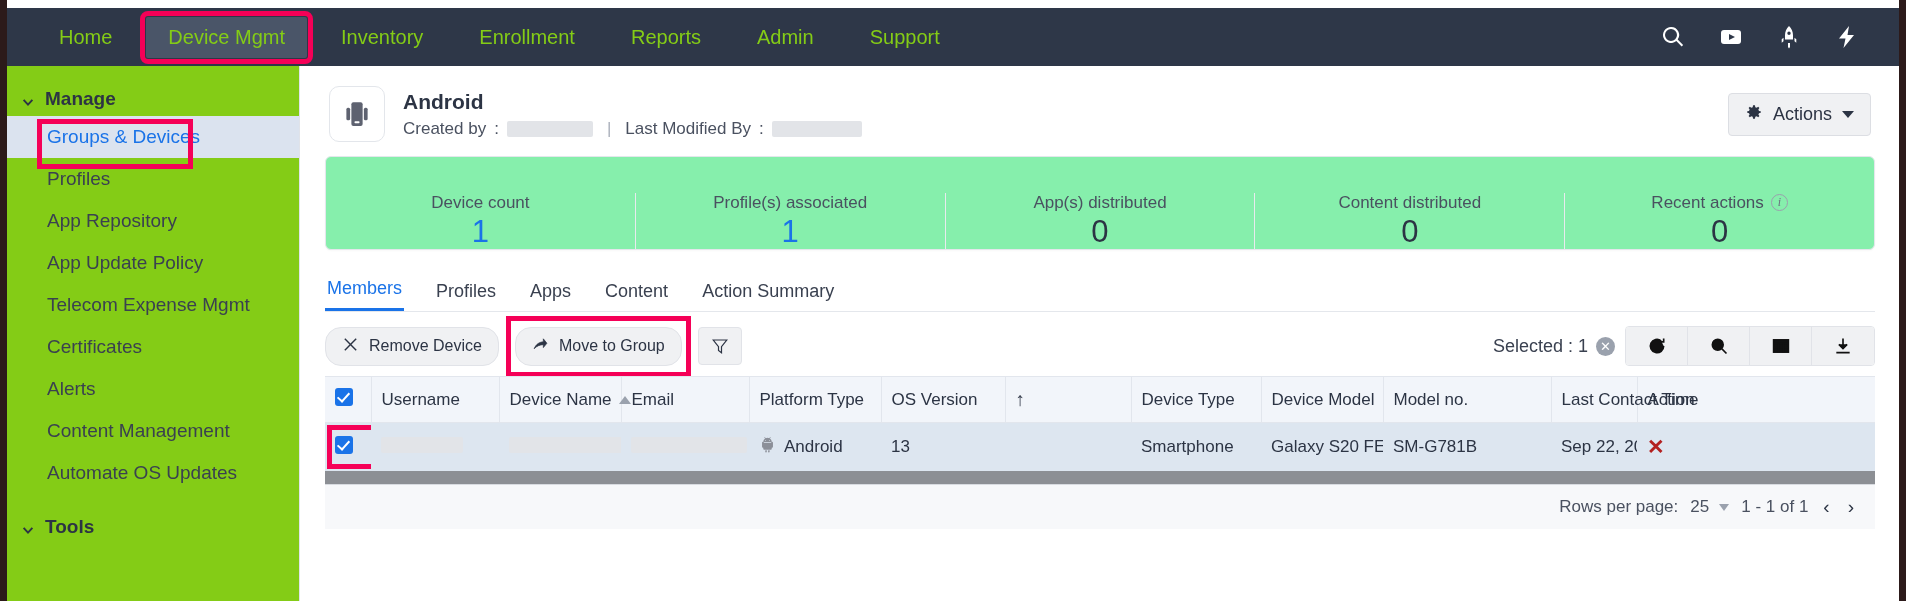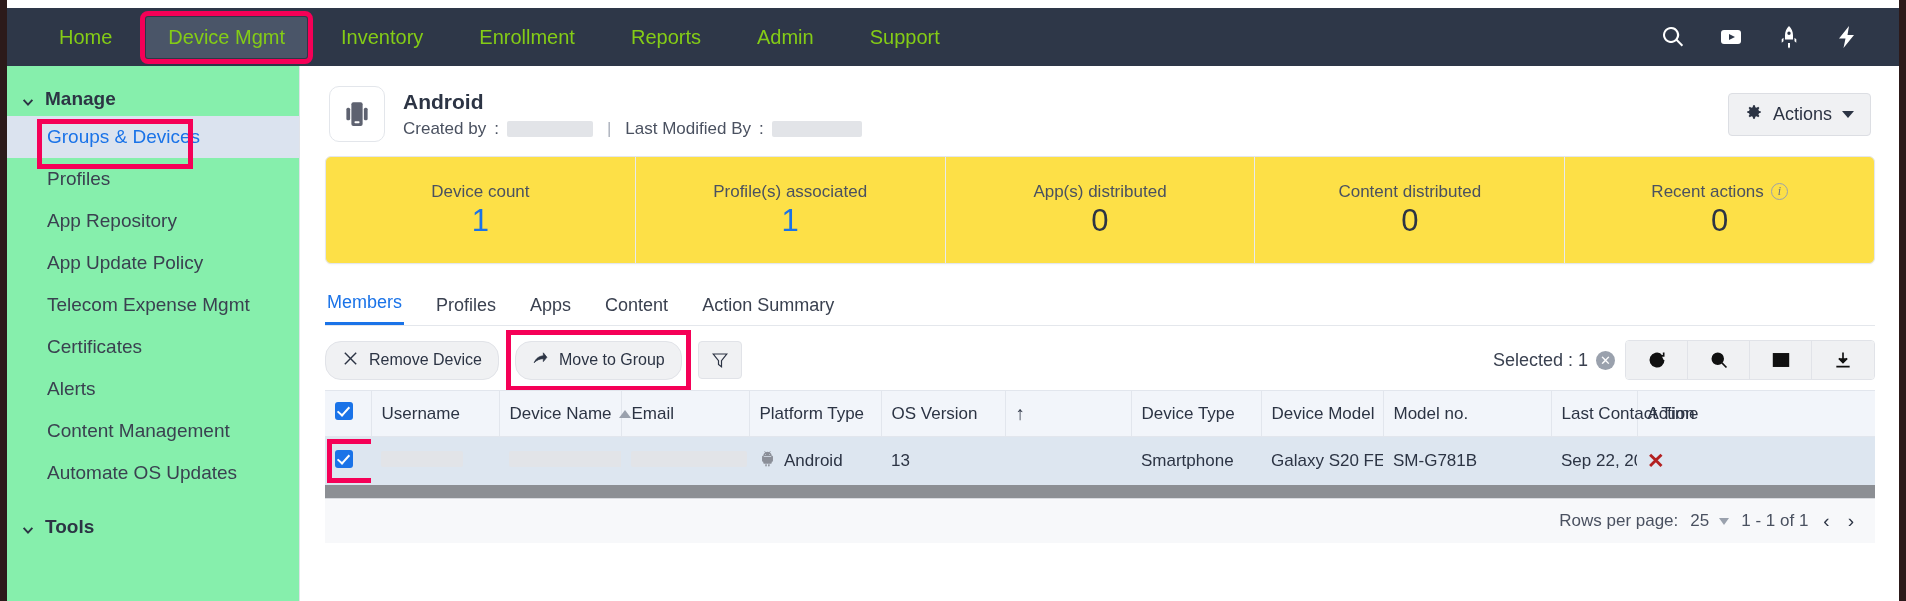--- a/index.html
+++ b/index.html
@@ -40,21 +40,21 @@
     margin-left: auto; display: flex; align-items: center;
     gap: 34px; padding-right: 40px;
   }
   .nav-icon { width: 24px; height: 24px; display: block; cursor: pointer; }
   .nav-icon svg { width: 100%; height: 100%; fill: #ffffff; }
 
   
   .sidebar {
     position: absolute; top: 66px; left: 0; bottom: 0;
     width: 293px;
-    background: #86efac;
+    background: #84cc16;
     border-right: 1px solid #e0e3e9;
     padding-top: 16px;
   }
   .side-group {
     display: flex; align-items: center; gap: 10px;
     padding: 6px 18px 6px 14px;
     font-size: 19px; font-weight: bold; color: #2c3444;
     cursor: pointer;
   }
   .chev { width: 14px; height: 14px; flex: none; }
@@ -110,22 +110,23 @@
     background: #f0f1f3; border: 1px solid #dcdee3; border-radius: 4px;
     padding: 9px 16px; font-size: 18px; color: #2c3444; cursor: pointer;
   }
   .actions-btn svg { width: 18px; height: 18px; fill: #2c3444; }
   .caret { width: 0; height: 0; border-left: 6px solid transparent; border-right: 6px solid transparent; border-top: 7px solid #2c3444; }
 
   
   .stats {
     display: flex;
     border: 1px solid #e4e7ec; border-radius: 6px;
-    background: #fde047; height: 108px;
+    background: #86efac; height: 94px;
     box-shadow: 0 1px 2px rgba(0,0,0,0.03);
+    align-items: flex-end;
   }
   .stat {
     flex: 1; display: flex; flex-direction: column;
     align-items: center; justify-content: center;
     border-right: 1px solid #e8eaee;
     gap: 2px;
   }
   .stat:last-child { border-right: none; }
   .stat-label {
     font-size: 17px; color: #4a5160;

